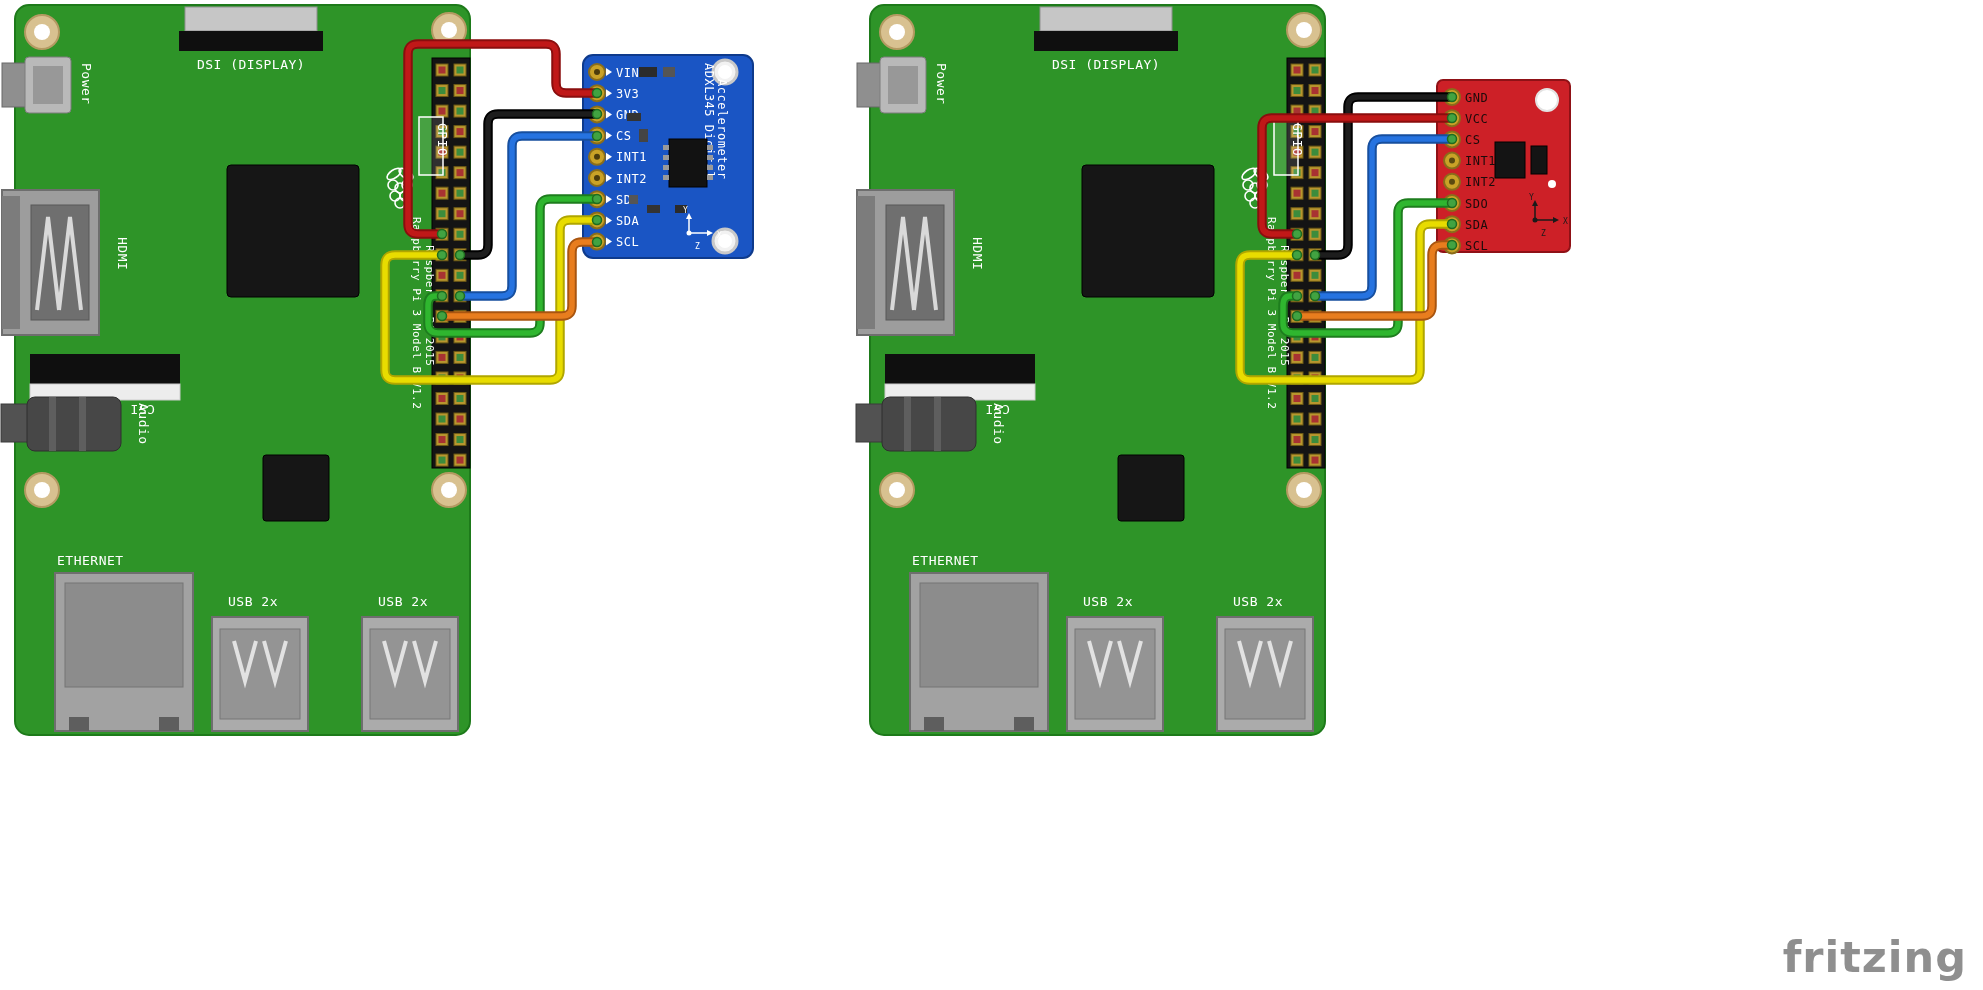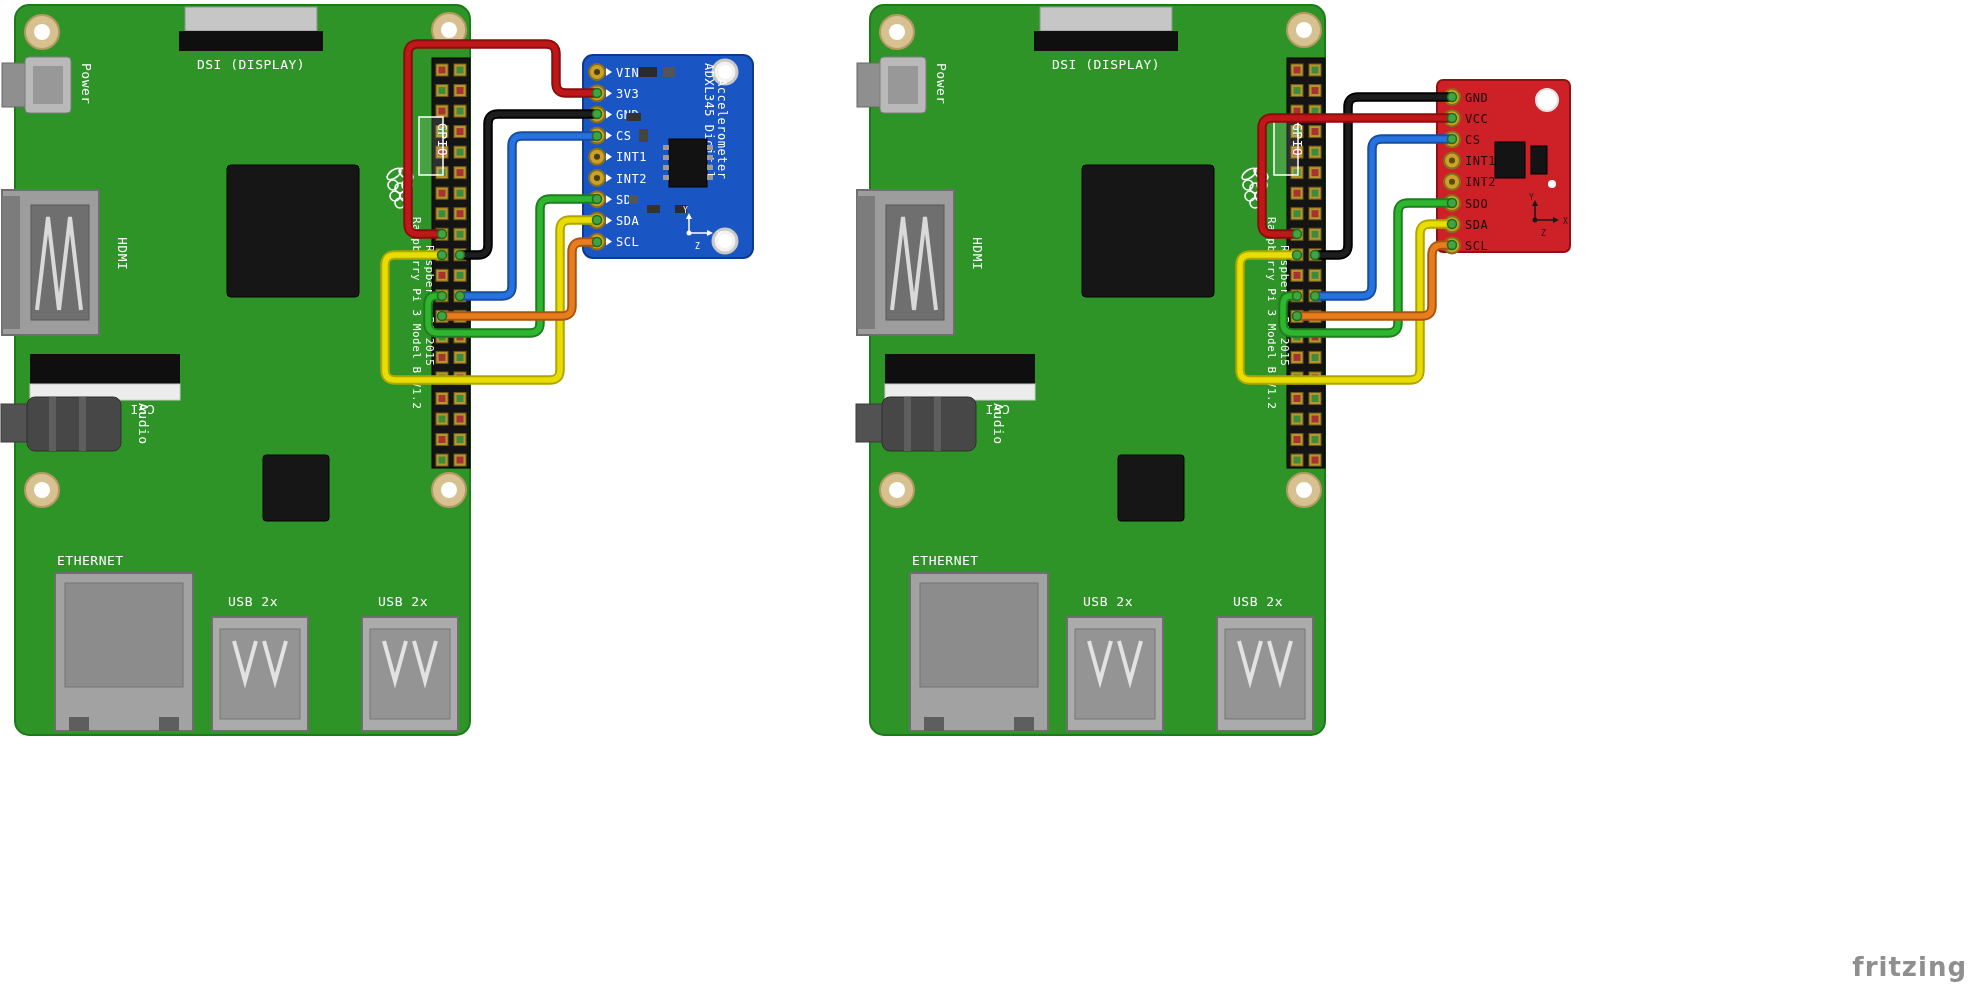--- a/index.html
+++ b/index.html
@@ -1,19 +1,19 @@
 <!DOCTYPE html>
 <html><head>
 <meta charset="utf-8">
 <style>
   html,body{margin:0;padding:0;background:#ffffff;}
   #canvas{position:relative;width:1983px;height:990px;background:#ffffff;overflow:hidden;}
   #scene{position:absolute;left:0;top:0;}
   #brand{position:absolute;right:16px;bottom:8px;font-family:"DejaVu Sans",sans-serif;
-         font-weight:700;font-size:26px;color:#8f8f8f;letter-spacing:1px;}
+         font-weight:700;font-size:43px;color:#8f8f8f;letter-spacing:1px;}
   text{user-select:none;}
 </style>
 </head>
 <body>
 
 <div id="canvas">
   <svg id="scene" width="1983" height="990" viewBox="0 0 1983 990" xmlns="http://www.w3.org/2000/svg">
       <g transform="translate(15,5)">
         <rect x="0" y="0" width="455" height="730" rx="14" fill="#2e9428" stroke="#1d7a1a" stroke-width="2"></rect>
         <circle cx="27" cy="27" r="17" fill="#d8c190" stroke="#b49a62" stroke-width="2"></circle>

